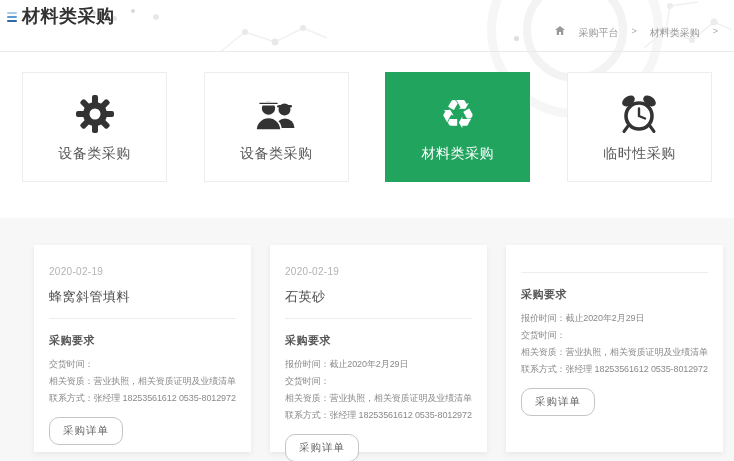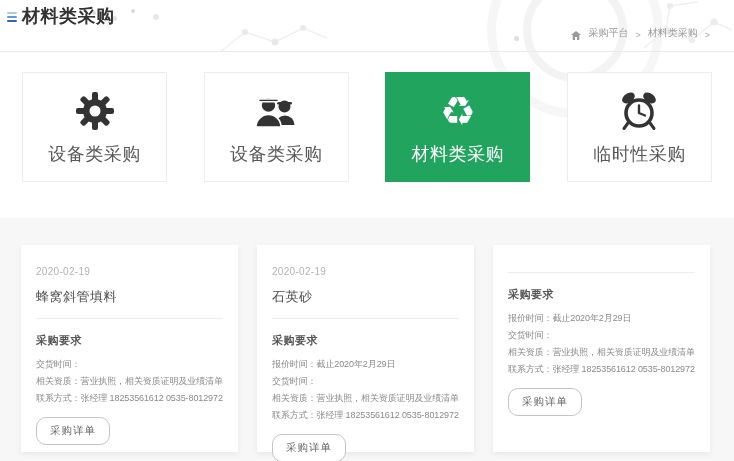--- a/index.html
+++ b/index.html
@@ -36,22 +36,22 @@
     display: flex; align-items: center; gap: 5px;
   }
   .title-icon { display: flex; flex-direction: column; gap: 2px; margin-top: 2px; }
   .title-icon i { display: block; width: 10px; height: 2px; border-radius: 1px; }
   .title-icon i:nth-child(1) { background: #a8cbec; }
   .title-icon i:nth-child(2) { background: #5b9bd5; }
   .title-icon i:nth-child(3) { background: #31699e; }
   .page-title { font-size: 18px; font-weight: bold; color: #333; letter-spacing: 0.5px; }
 
   .breadcrumb {
-    position: absolute; right: 24px; top: 26px;
-    display: flex; align-items: flex-end; gap: 7px;
+    position: absolute; right: 16px; top: 26px;
+    display: flex; align-items: flex-start; gap: 13px;
     font-size: 10px; color: #999;
   }
   .breadcrumb .sep { font-size: 9px; color: #aaa; }
   .breadcrumb .crumb { cursor: pointer; }
 
   
   .cat-row {
     margin: 20px 22px 0;
     display: flex;
     justify-content: space-between;
@@ -61,36 +61,36 @@
   .cat-card {
     width: 145px; height: 110px;
     background: #fff;
     border: 1px solid #ededed;
     display: flex; flex-direction: column;
     align-items: center; justify-content: center;
     gap: 9px;
     cursor: pointer;
   }
   .cat-icon { height: 44px; display: flex; align-items: center; justify-content: center; }
-  .cat-label { font-size: 18px; color: #595959; letter-spacing: 0.5px; font-family: Liberation Mono, monospace; }
+  .cat-label { font-size: 14px; color: #595959; letter-spacing: 0.5px; font-family: Liberation Mono, monospace; }
   .cat-card.active {
     background: #21a45e;
     border-color: #21a45e;
   }
   .cat-card.active .cat-label { color: #fff; }
   .recycle-glyph {
     font-size: 40px; line-height: 44px; color: #fff;
     font-family: "DejaVu Sans", sans-serif;
   }
 
   
   .bottom-section {
     height: 243px;
     background: #f7f7f7;
-    padding: 27px 21px 0;
+    padding: 27px 34px 0;
     display: flex;
     gap: 19px;
   }
   .listing-card {
     width: 217px; height: 207px;
     background: #fff;
     box-shadow: 0 2px 6px rgba(0,0,0,0.07);
     padding: 15px 15px 0;
   }
   .l-date  { margin-top: 6px; font-size: 10px; color: #b3b3b3; letter-spacing: 0.3px; }

